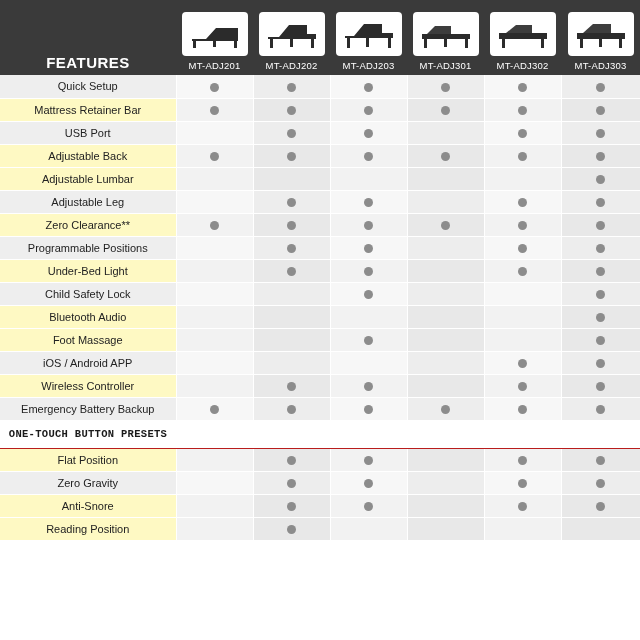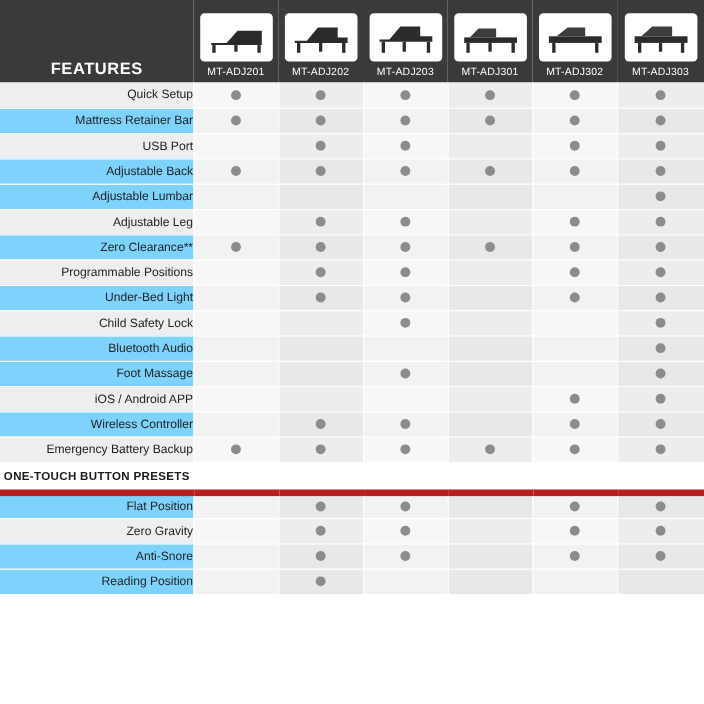--- a/index.html
+++ b/index.html
@@ -69,50 +69,51 @@
 
   
   tbody td {
     height: 23px;
     border-bottom: 1px solid #ffffff;
   }
   td.feat {
     background: #eeeeee;
     color: #222222;
     font-size: 11px;
-    text-align: right;
+    text-align: center;
     padding-right: 4px;
     border-right: 1px solid #ffffff;
   }
   td.cell {
     background: #f7f7f7;
     text-align: center;
     border-right: 1px solid #ffffff;
   }
   td.cell.alt { background: #ededed; }
   td.cell:last-child { border-right: none; }
 
-  tr.band-even td.feat { background: #7dd3fc; }
+  tr.band-even td.feat { background: #fef9c3; }
   tr.band-even td.cell { background: #f2f2f2; }
   tr.band-even td.cell.alt { background: #e8e8e8; }
 
   .dot {
     display: inline-block;
     width: 9px; height: 9px;
     border-radius: 50%;
     background: #8c8c8c;
     vertical-align: middle;
   }
   .dot.hidden { visibility: hidden; }
 
   
   tr.section td {
     background: #ffffff;
     height: 28px;
-    border-bottom: 6px solid #b91c1c;
+    border-bottom: 1px solid #b91c1c;
+    font-family: Liberation Mono, monospace;
   }
   tr.section td.feat {
     color: #1a1a1a;
     font-size: 10.5px;
     font-weight: bold;
     letter-spacing: 0.3px;
     text-align: center;
     background: #ffffff;
     border-right: none;
   }

